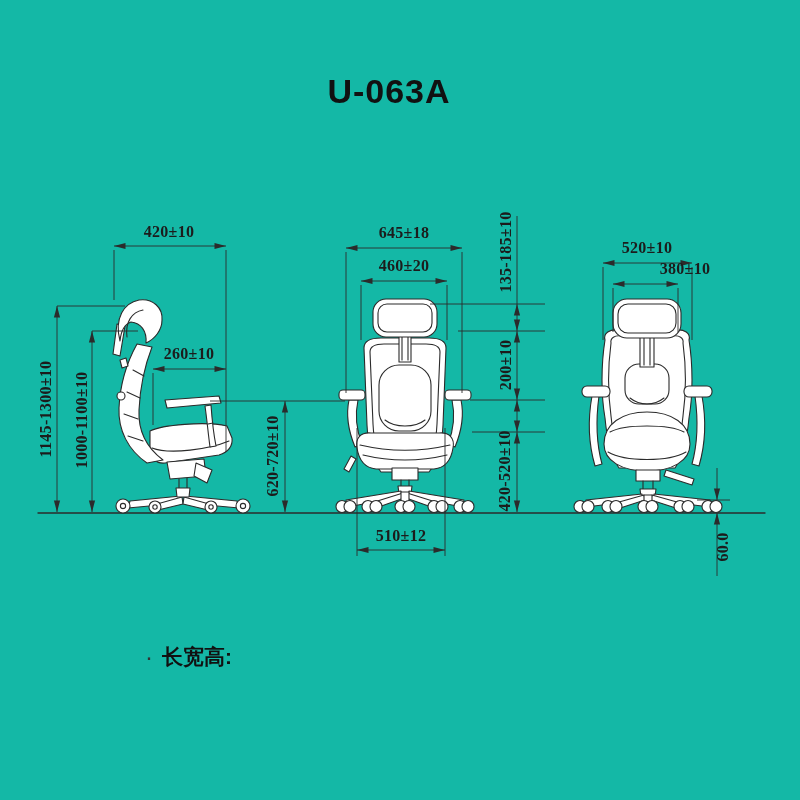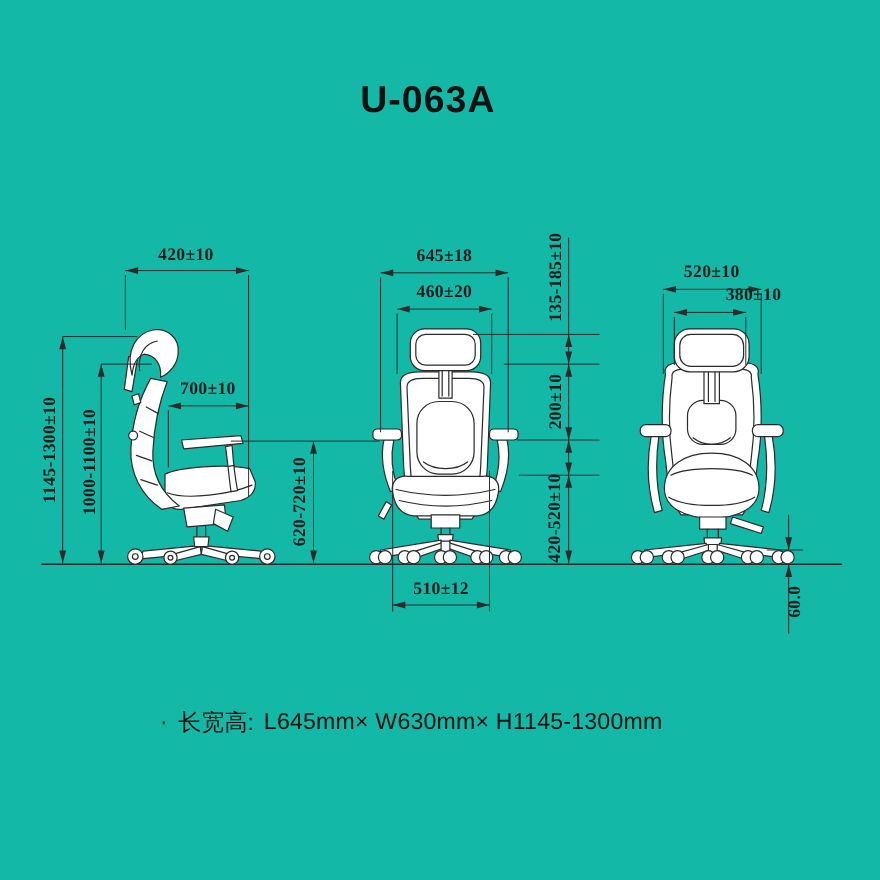--- a/index.html
+++ b/index.html
@@ -7,21 +7,21 @@
           font-family:"Liberation Sans",sans-serif;}
   .title{position:absolute;transform:translate(-50%,-50%);font-weight:bold;font-size:34px;
          color:#111;letter-spacing:1px;font-family:"Liberation Sans",sans-serif;}
   .dim{position:absolute;transform:translate(-50%,-50%);white-space:nowrap;
        font-family:"Liberation Serif",serif;font-weight:bold;font-size:16px;color:#1c1c1c;
        letter-spacing:.3px;}
   .dim.v{transform:translate(-50%,-50%) rotate(-90deg);}
   .spec{position:absolute;display:flex;align-items:center;gap:9px;transform:translate(0,-50%);
         font-size:21px;color:#222;}
   .spec .bullet{font-size:24px;line-height:1;color:#333;}
-  .spec .lbl{font-weight:normal;color:#111;}
+  .spec .lbl{font-weight:bold;color:#111;}
   .spec .val{font-weight:normal;color:#111;letter-spacing:.2px;}
   svg{position:absolute;left:0;top:0;}
   svg .ln{stroke:#2b2b2b;stroke-width:1.1;fill:none;stroke-linecap:round;stroke-linejoin:round;}
   svg .fw{fill:#ffffff;}
   svg .dl{stroke:#2b2b2b;stroke-width:.9;fill:none;}
   svg marker path{fill:#2b2b2b;stroke:none;}
 </style>
 </head>
 <body>
 
@@ -254,33 +254,32 @@
       <line class="dl" x1="678" y1="288" x2="678" y2="332"></line>
     </g>
     <g>
       <line class="dl" x1="697" y1="500" x2="730" y2="500"></line>
       <line class="dl" x1="717" y1="468" x2="717" y2="500" marker-end="url(#ar)"></line>
       <line class="dl" x1="717" y1="513" x2="717" y2="576" marker-start="url(#ar)"></line>
     </g>
   </svg>
 
   <div class="dim" style="left:169px;top:232px;">420±10</div>
-  <div class="dim" style="left:189px;top:354px;">700±10</div>
+  <div class="dim" style="left:189px;top:354px;">260±10</div>
   <div class="dim v" style="left:46px;top:409px;">1145-1300±10</div>
   <div class="dim v" style="left:82px;top:420px;">1000-1100±10</div>
   <div class="dim v" style="left:273px;top:456px;">620-720±10</div>
   <div class="dim" style="left:404px;top:233px;">645±18</div>
   <div class="dim" style="left:404px;top:266px;">460±20</div>
   <div class="dim v" style="left:506px;top:252px;">135-185±10</div>
   <div class="dim v" style="left:506px;top:365px;">200±10</div>
   <div class="dim v" style="left:505px;top:471px;">420-520±10</div>
   <div class="dim" style="left:401px;top:536px;">510±12</div>
   <div class="dim" style="left:647px;top:248px;">520±10</div>
   <div class="dim" style="left:645px;top:269px;margin-left:40px;">380±10</div>
   <div class="dim v" style="left:723px;top:547px;">60.0</div>
 
   <div class="spec" style="left:145px;top:657px;">
     <span class="bullet">·</span>
     <span class="lbl">长宽高:</span>
-    <span class="val">L645mm× W630mm× H1145-1300mm</span>
   </div>
 
 </div>
 
 </body></html>

